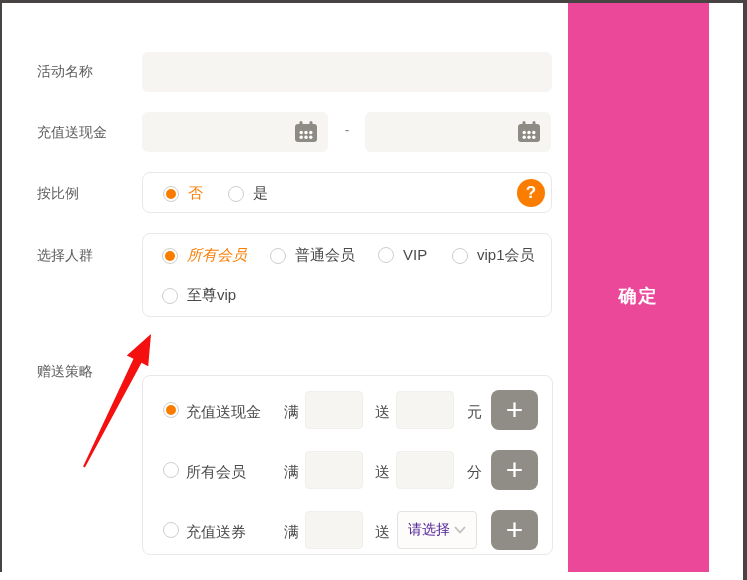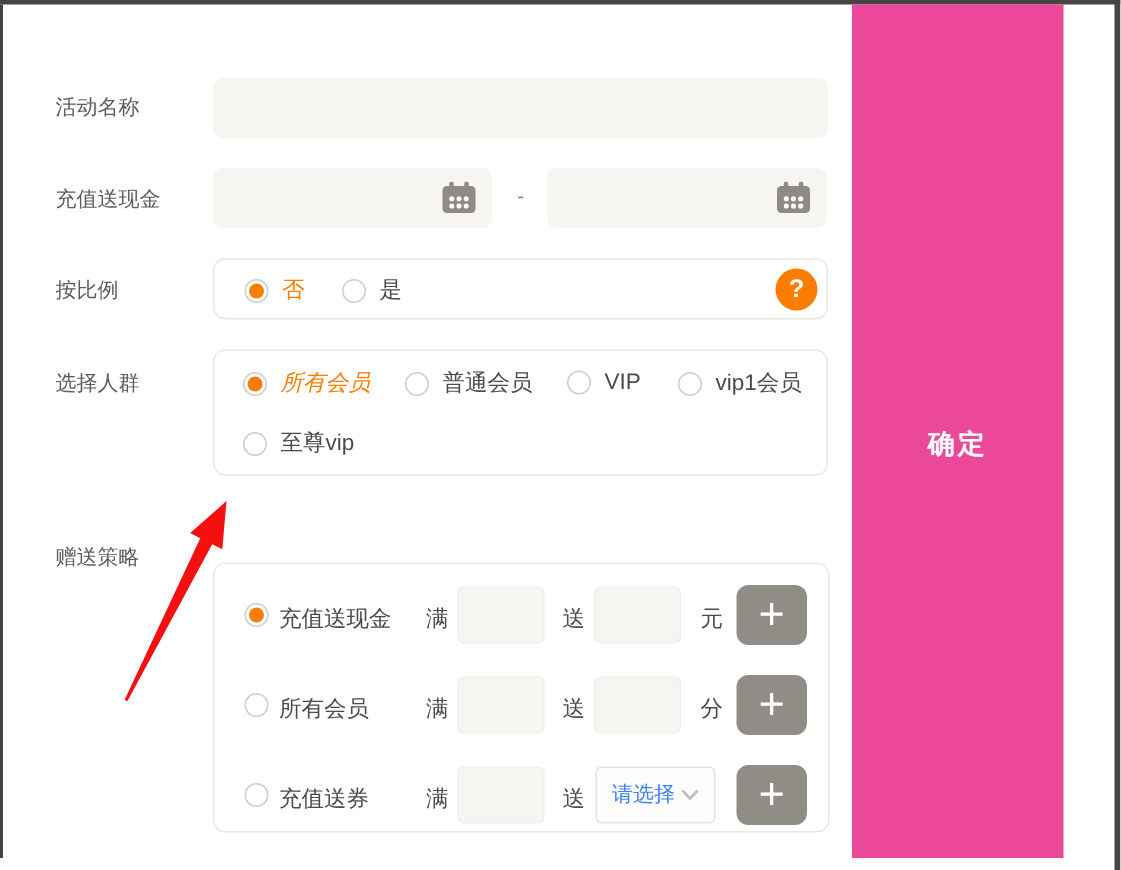--- a/index.html
+++ b/index.html
@@ -57,21 +57,21 @@
   .grow{position:absolute;left:0;width:100%;height:40px;}
   .grow .radio{position:absolute;left:20px;top:12px;}
   .grow .gname{position:absolute;left:43px;top:13px;font-size:15px;color:#4b4b4b;}
   .grow .word{position:absolute;top:13px;font-size:15px;color:#4b4b4b;}
   .w-min{left:141px;} .w-give{left:232px;} .w-unit{left:324px;}
   .s-input{position:absolute;top:1px;width:58px;height:38px;background:#f6f5f2;border:1px solid #f0efeb;border-radius:4px;
     box-sizing:border-box;outline:none;font-family:inherit;font-size:14px;color:#444;padding:0 8px;}
   .si-min{left:162px;} .si-give{left:253px;}
   .coupon-select{position:absolute;left:254px;top:1px;width:80px;height:38px;border:1px solid #e3e2de;border-radius:4px;
     background:#fdfcfa;box-sizing:border-box;display:flex;align-items:center;justify-content:center;gap:4px;cursor:pointer;}
-  .coupon-select .ph{font-size:14px;color:#3b82f6;}
+  .coupon-select .ph{font-size:14px;color:#4c1d95;}
   .add-btn{position:absolute;left:348px;top:0;width:47px;height:40px;background:#908d86;border:none;border-radius:8px;
     color:#fff;font-size:30px;font-weight:200;line-height:36px;text-align:center;padding:0;cursor:pointer;font-family:inherit;}
 
   
   #arrow-svg{position:absolute;left:0;top:0;width:747px;height:580px;pointer-events:none;}
 </style>
 </head>
 <body>
 
 <div id="screen">

